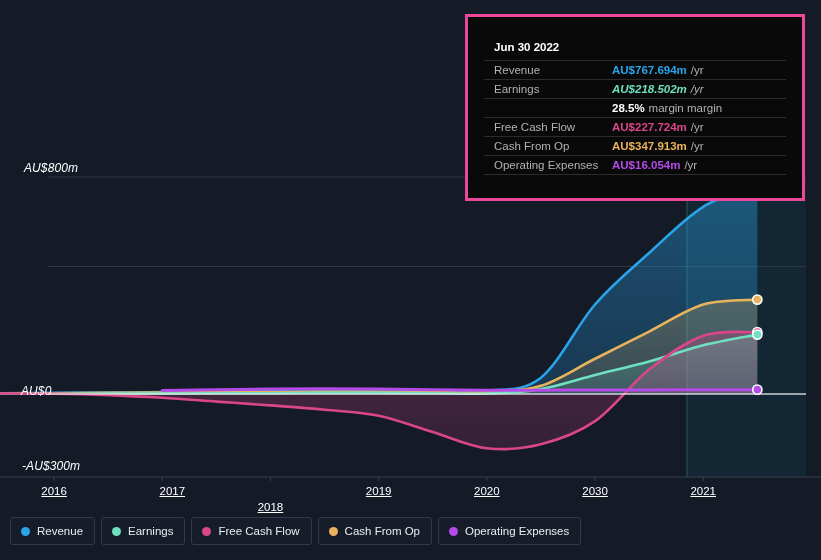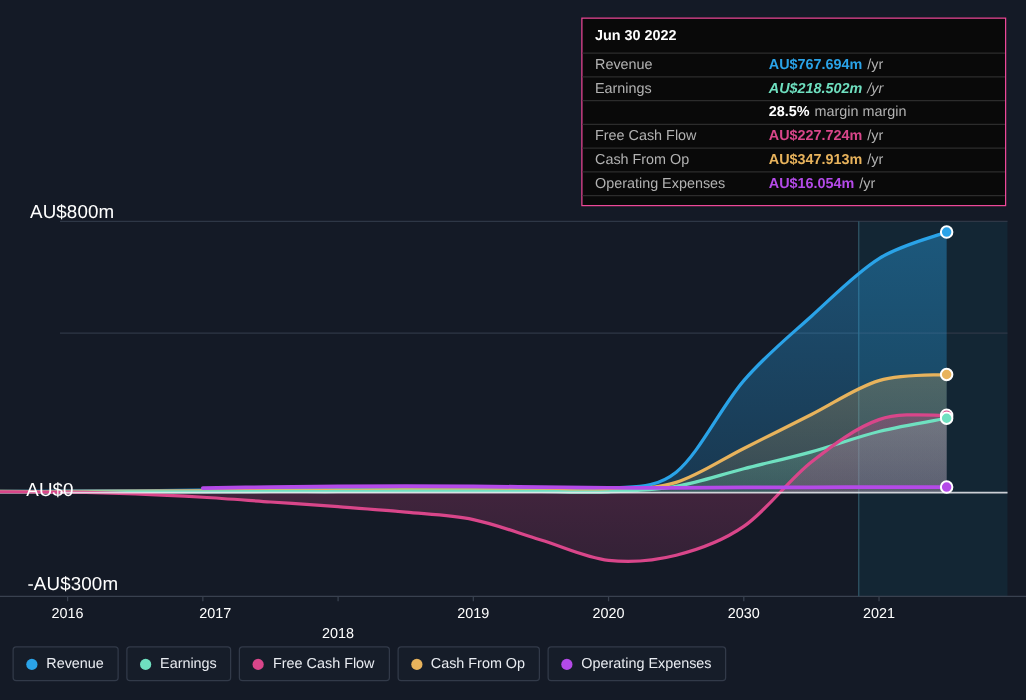--- a/index.html
+++ b/index.html
@@ -25,43 +25,45 @@
   }
   #plot-svg {
     position: absolute;
     left: 0; top: 0;
   }
 
   
   .y-label {
     position: absolute;
     color: #ffffff;
-    font-size: 15px;
+    font-size: 12px;
     letter-spacing: .1px;
     white-space: nowrap;
+    font-style: italic;
   }
   .x-label {
     position: absolute;
     color: #ffffff;
     font-size: 11.5px;
     text-align: right;
     transform: translateX(-50%);
     white-space: nowrap;
+    text-decoration: underline;
   }
 
   
   #tooltip {
     position: absolute;
     left: 465px;
     top: 14px;
     width: 340px;
     background: #090909;
-    border: 1px solid #ec4899;
+    border: 3px solid #ec4899;
     box-sizing: border-box;
-    padding: 0;
+    padding: 16px;
   }
   #tooltip .tt-date {
     color: #ffffff;
     font-size: 11.5px;
     font-weight: bold;
     padding: 8px 10px 7px 10px;
   }
   .tt-row {
     display: flex;
     align-items: baseline;
@@ -74,21 +76,20 @@
     color: #b2b2b2;
     font-size: 11.5px;
     width: 118px;
     flex: 0 0 118px;
     white-space: nowrap;
   }
   .tt-val {
     font-size: 11.5px;
     font-weight: bold;
     white-space: nowrap;
-    margin-left: 21px;
   }
   .tt-suffix {
     color: #b2b2b2;
     font-size: 11.5px;
     font-weight: normal;
     margin-left: 4px;
     white-space: nowrap;
   }
   .tt-bottom {
     border-top: 1px solid #2c2c2c;

